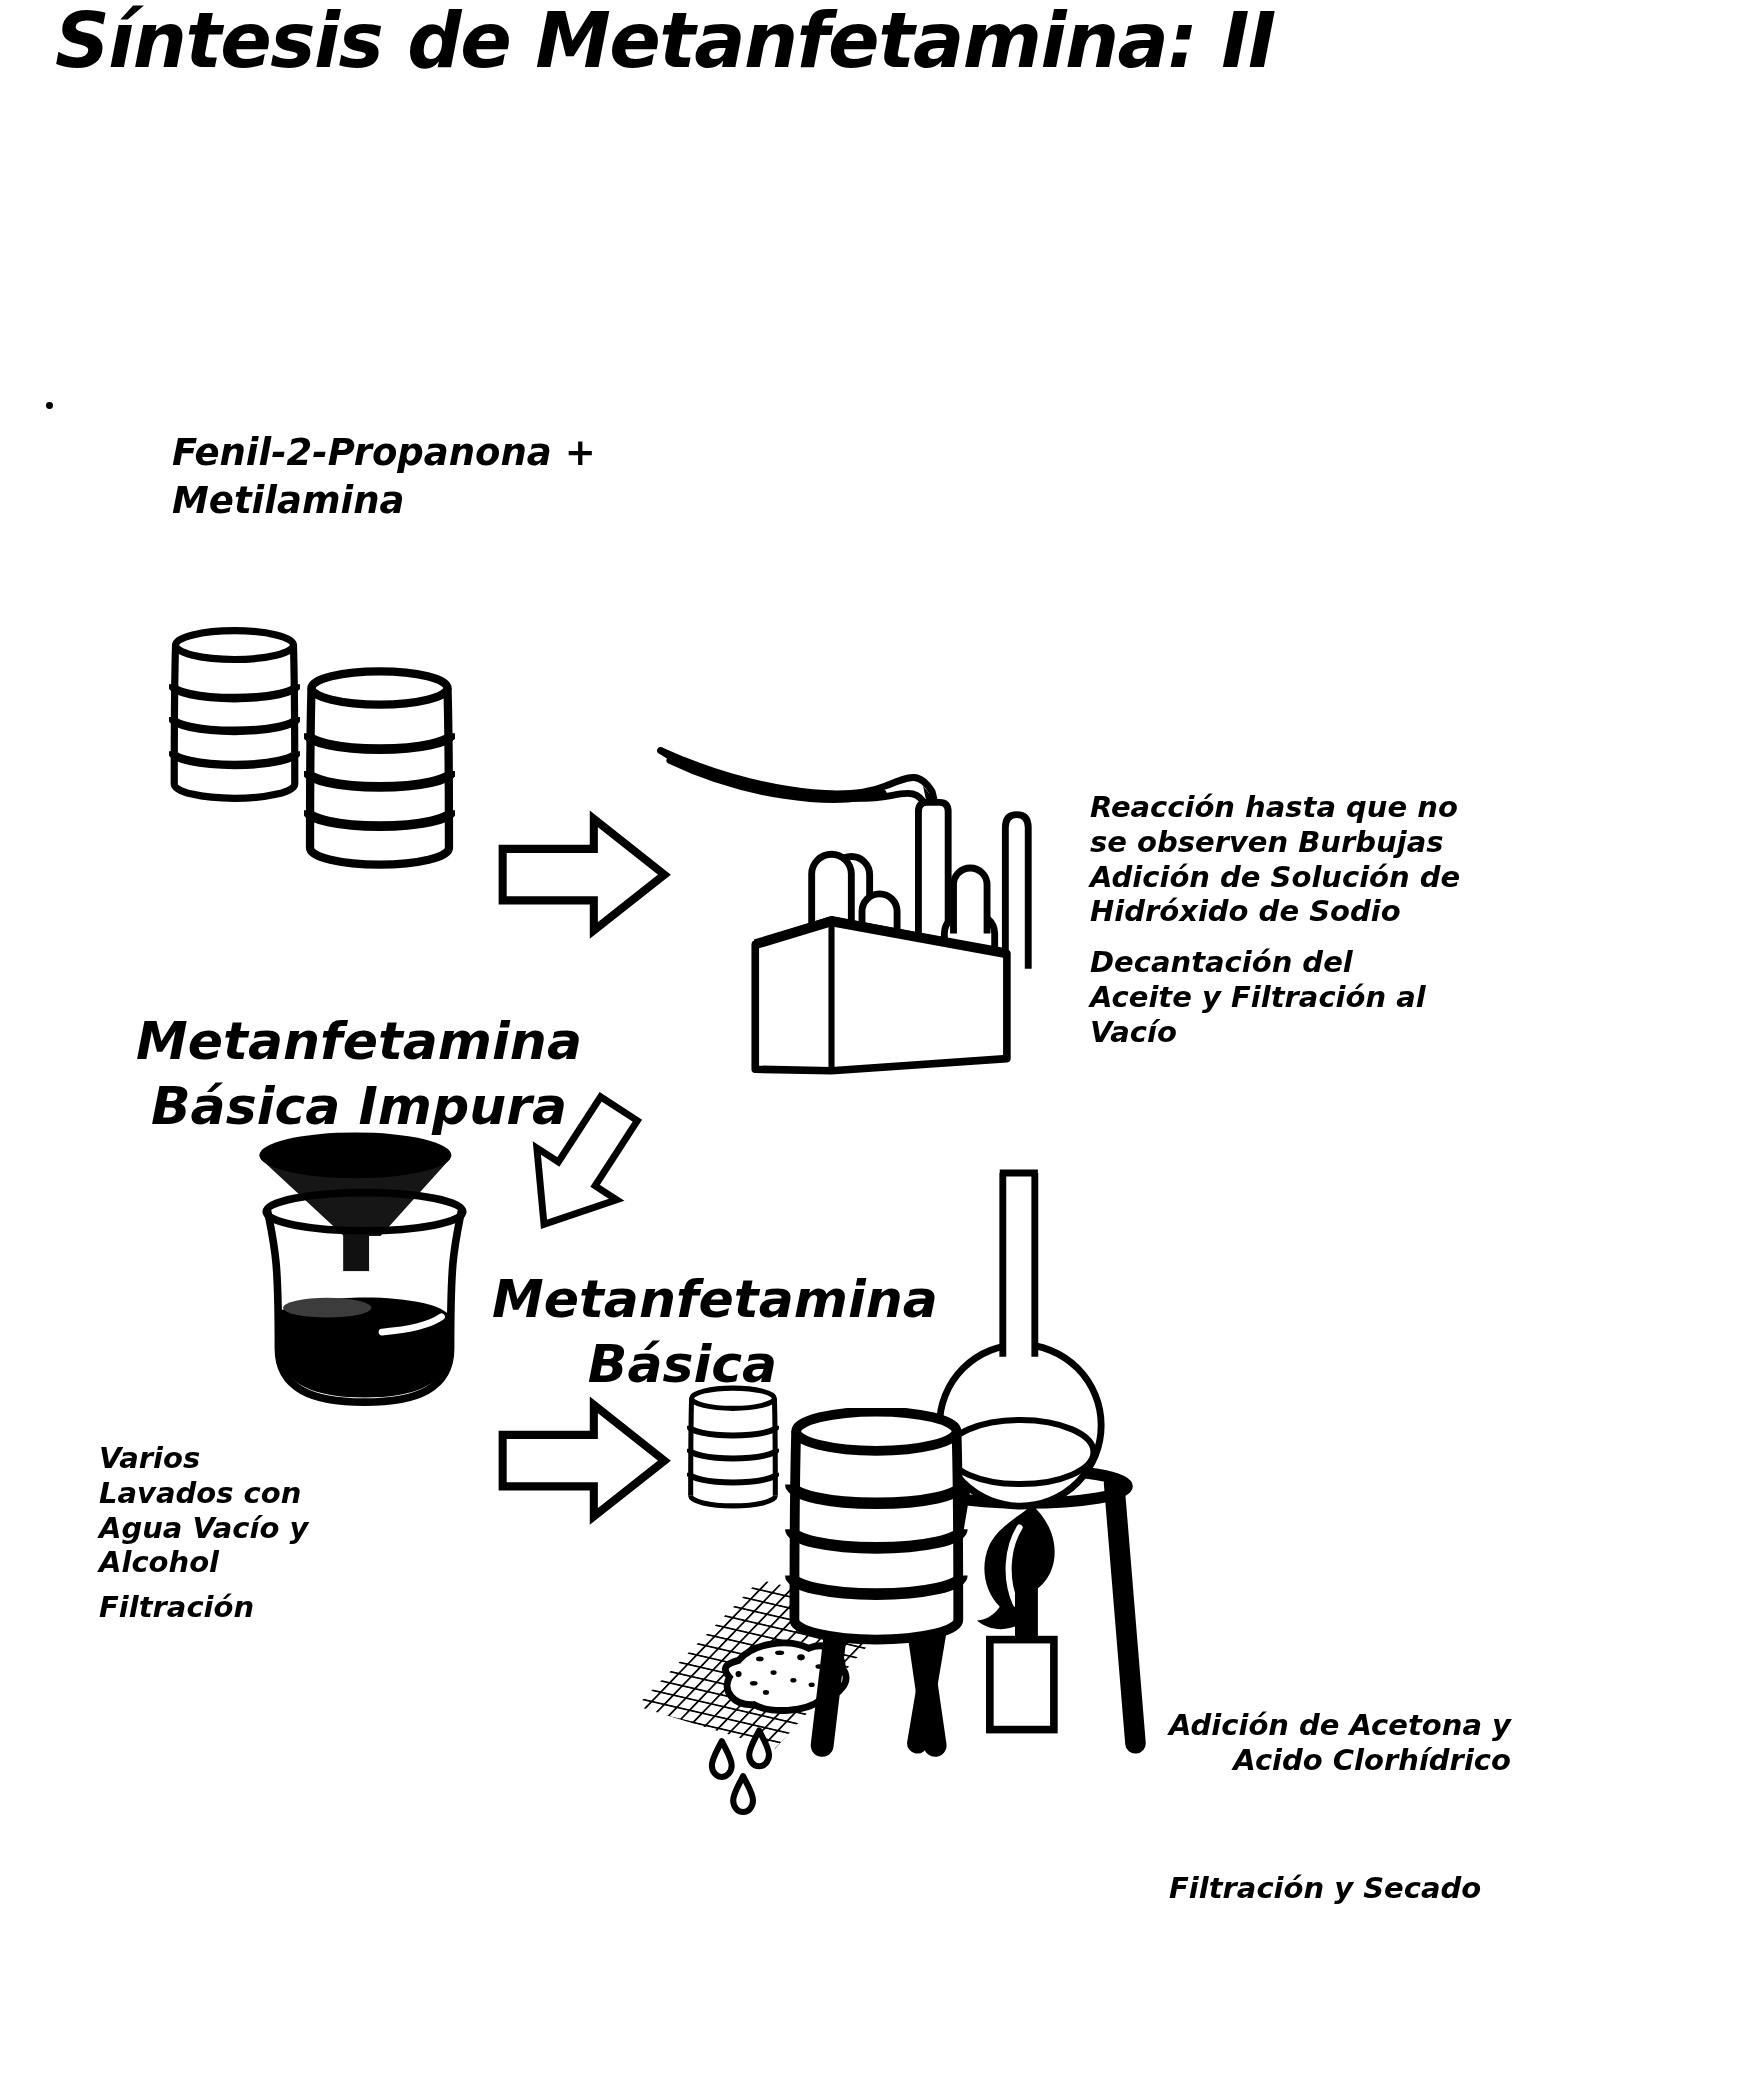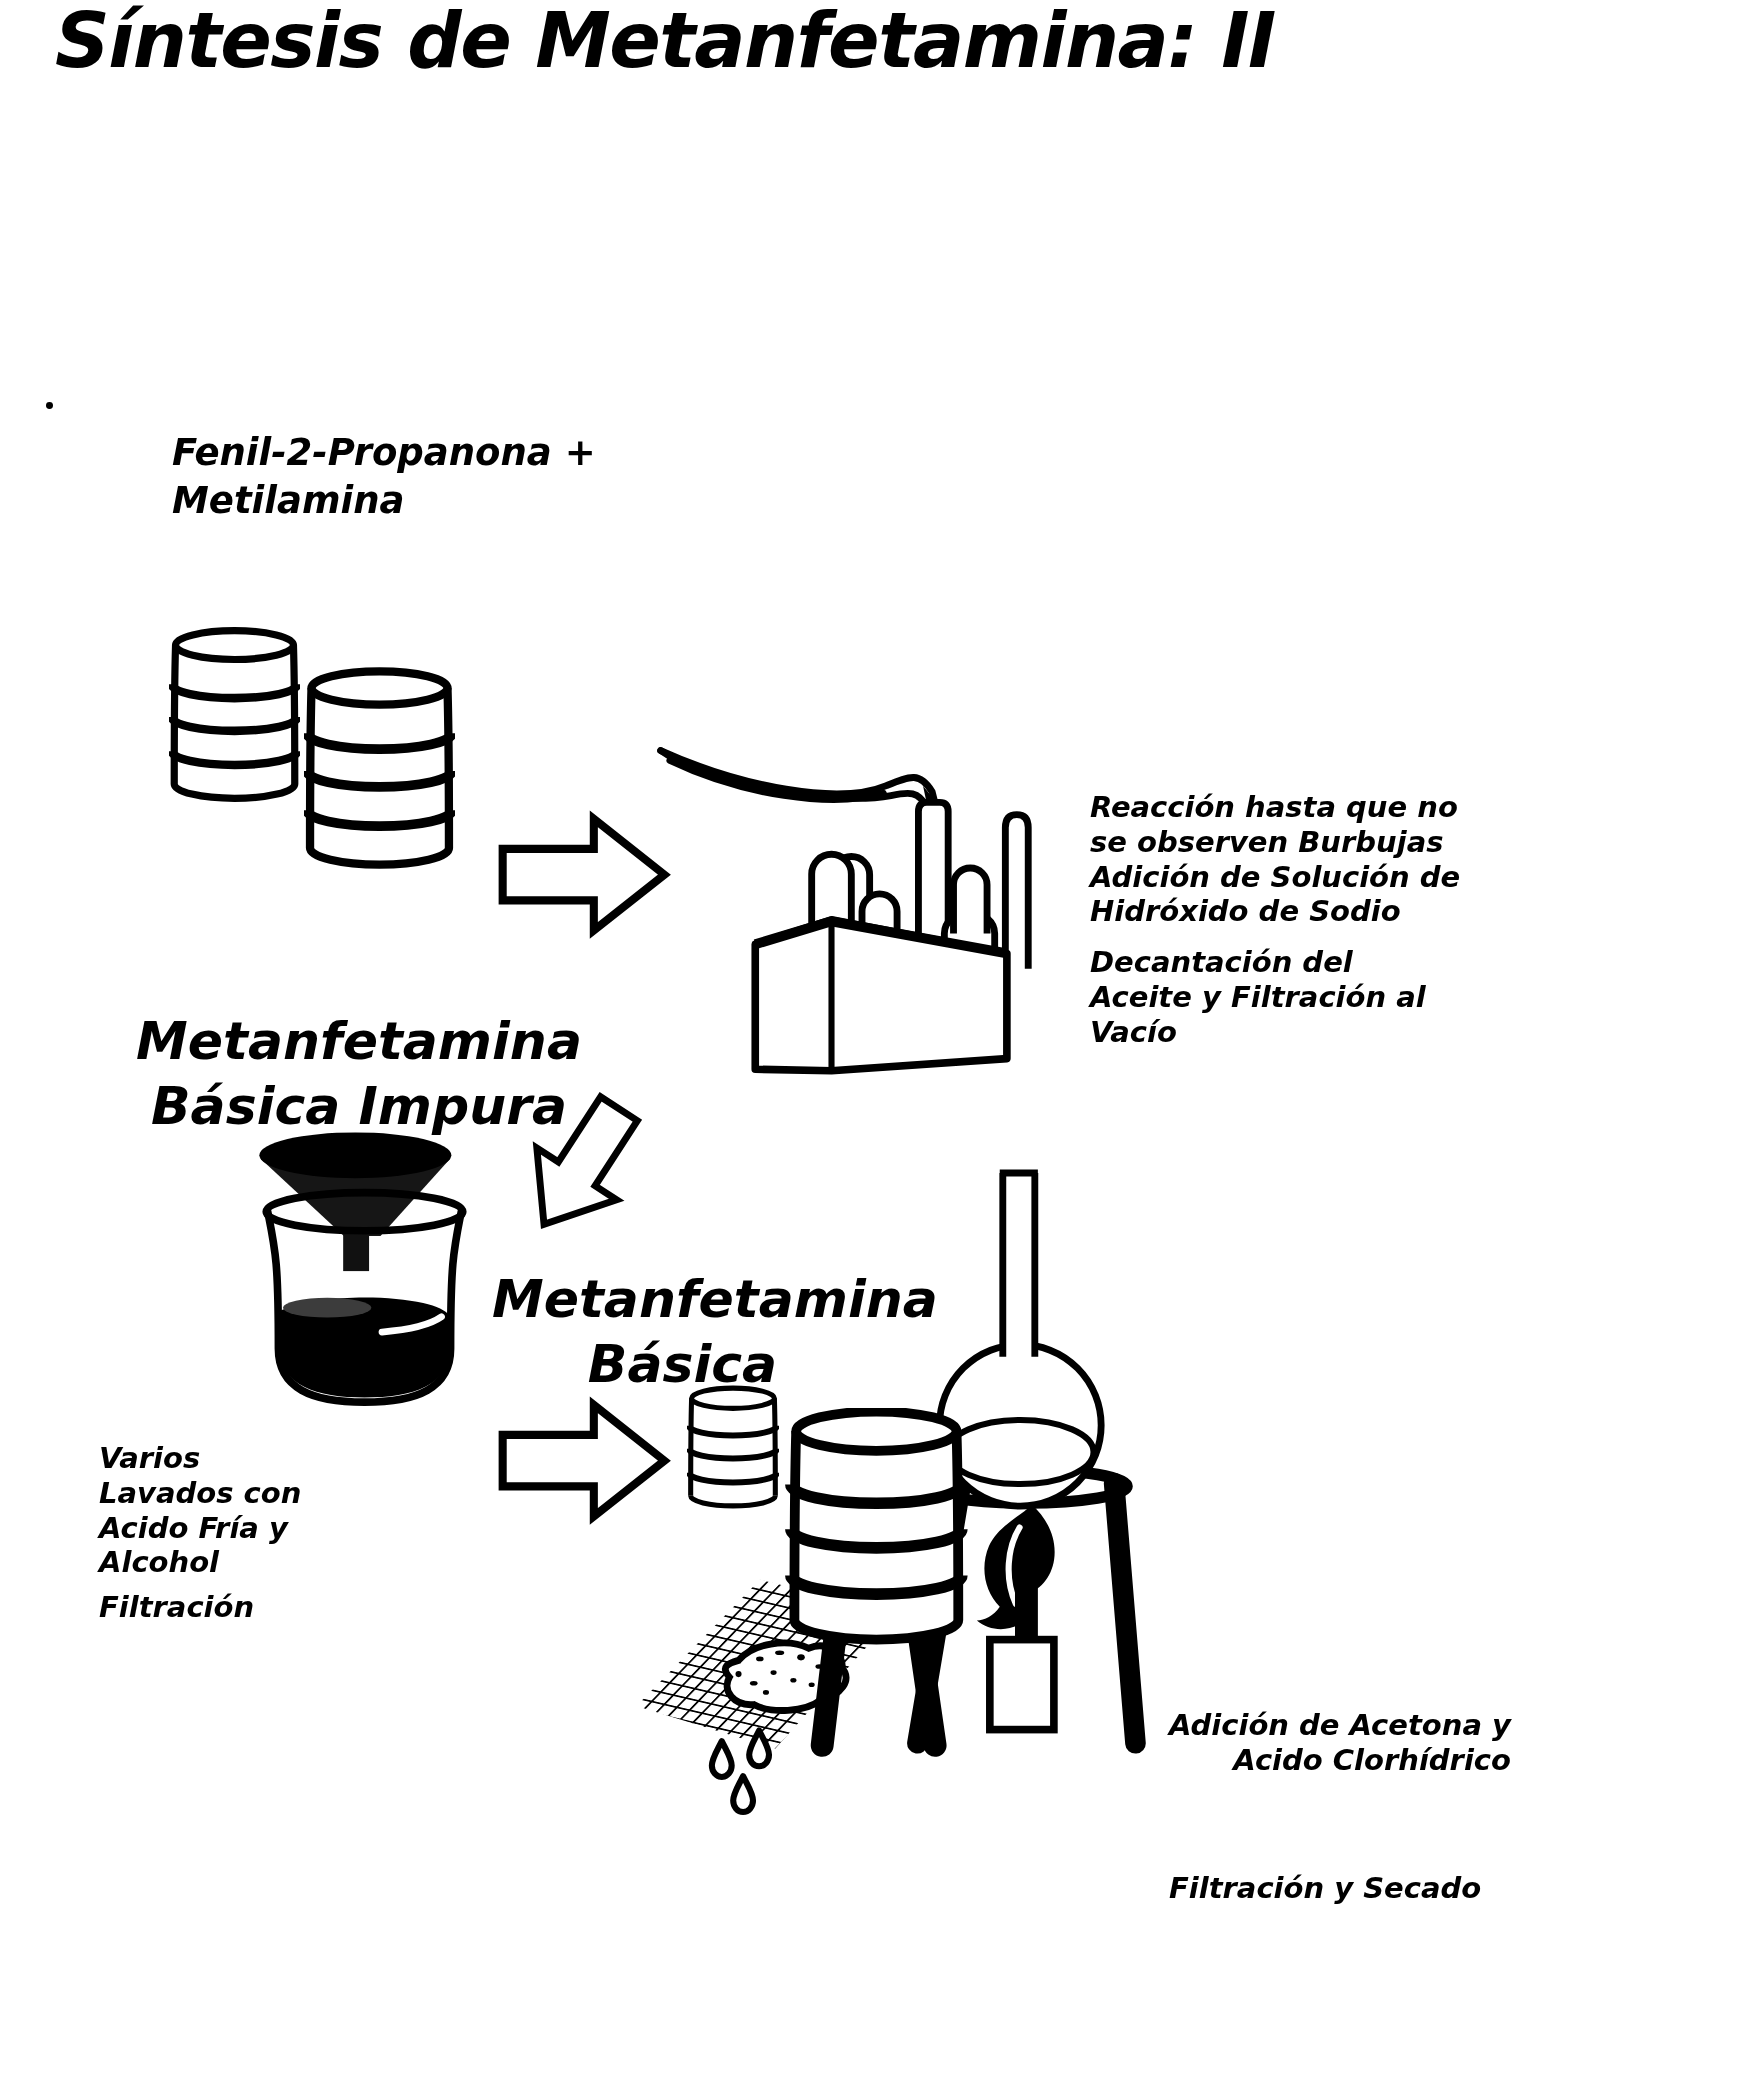--- a/index.html
+++ b/index.html
@@ -93,21 +93,21 @@
     <path d="M198,298 C234,295 262,288 276,278" stroke="#fff" stroke-width="9" fill="none" stroke-linecap="round"></path>
     <polygon points="38,70 288,70 196,172 148,172" fill="#161616"></polygon>
     <ellipse cx="163" cy="66" rx="126" ry="30" fill="#000"></ellipse>
     <rect x="147" y="170" width="34" height="48" fill="#111"></rect>
     <path d="M48,140 C58,190 62,205 62,320 C62,372 106,390 175,390 C244,390 288,372 288,320 C288,205 292,190 302,140" fill="none" stroke="#000" stroke-width="10" stroke-linecap="round"></path>
     <ellipse cx="175" cy="140" rx="129" ry="25" fill="none" stroke="#000" stroke-width="10"></ellipse>
   </svg>
 
   <div class="t note" style="left:99px;top:1441px;">Varios
 Lavados con
-Acido Fría y
+Agua Vacío y
 Alcohol</div>
   <div class="t note" style="left:99px;top:1590px;">Filtración</div>
 
   <div class="t biglbl" style="left:492px;top:1267px;width:381px;">Metanfetamina
 Básica</div>
 
   <svg class="art" style="left:494px;top:1393px;" width="182" height="136" viewBox="0 0 240 185">
     <polygon points="8,57 132,57 132,16 228,92 132,168 132,127 8,127" fill="#fff" stroke="#000" stroke-width="11" stroke-linejoin="miter"></polygon>
   </svg>
 

